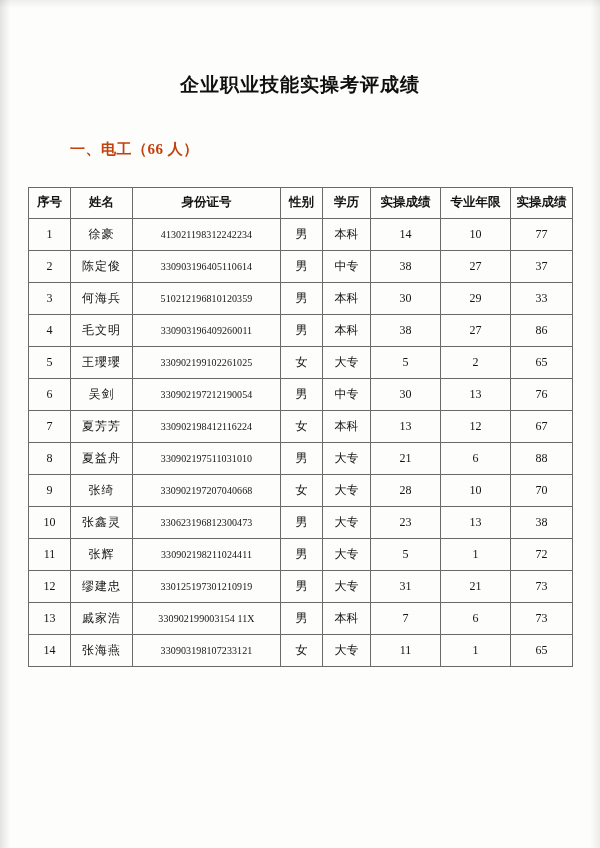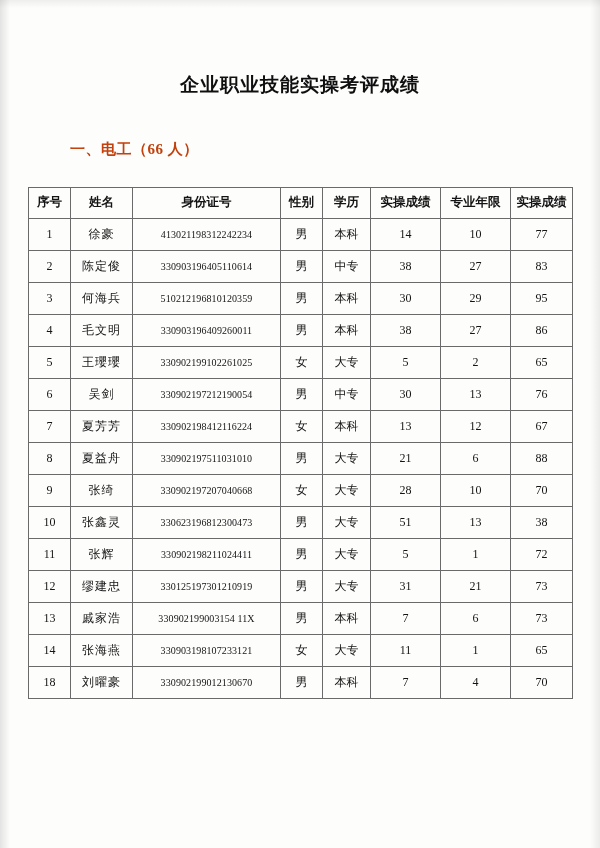--- a/index.html
+++ b/index.html
@@ -152,31 +152,31 @@
           <td>77</td>
         </tr>
         <tr>
           <td>2</td>
           <td class="name">陈定俊</td>
           <td class="idnum">330903196405110614</td>
           <td>男</td>
           <td>中专</td>
           <td>38</td>
           <td>27</td>
-          <td>83</td>
+          <td>37</td>
         </tr>
         <tr>
           <td>3</td>
           <td class="name">何海兵</td>
           <td class="idnum">510212196810120359</td>
           <td>男</td>
           <td>本科</td>
           <td>30</td>
           <td>29</td>
-          <td>95</td>
+          <td>33</td>
         </tr>
         <tr>
           <td>4</td>
           <td class="name">毛文明</td>
           <td class="idnum">330903196409260011</td>
           <td>男</td>
           <td>本科</td>
           <td>38</td>
           <td>27</td>
           <td>86</td>
@@ -230,21 +230,21 @@
           <td>28</td>
           <td>10</td>
           <td>70</td>
         </tr>
         <tr>
           <td>10</td>
           <td class="name">张鑫灵</td>
           <td class="idnum">330623196812300473</td>
           <td>男</td>
           <td>大专</td>
-          <td>51</td>
+          <td>23</td>
           <td>13</td>
           <td>38</td>
         </tr>
         <tr>
           <td>11</td>
           <td class="name">张辉</td>
           <td class="idnum">330902198211024411</td>
           <td>男</td>
           <td>大专</td>
           <td>5</td>
@@ -274,27 +274,17 @@
         <tr>
           <td>14</td>
           <td class="name">张海燕</td>
           <td class="idnum">330903198107233121</td>
           <td>女</td>
           <td>大专</td>
           <td>11</td>
           <td>1</td>
           <td>65</td>
         </tr>
-        <tr>
-          <td>18</td>
-          <td class="name">刘曜豪</td>
-          <td class="idnum">330902199012130670</td>
-          <td>男</td>
-          <td>本科</td>
-          <td>7</td>
-          <td>4</td>
-          <td>70</td>
-        </tr>
       </tbody>
     </table>
   </div>
 
 </div>
 
 </body></html>

